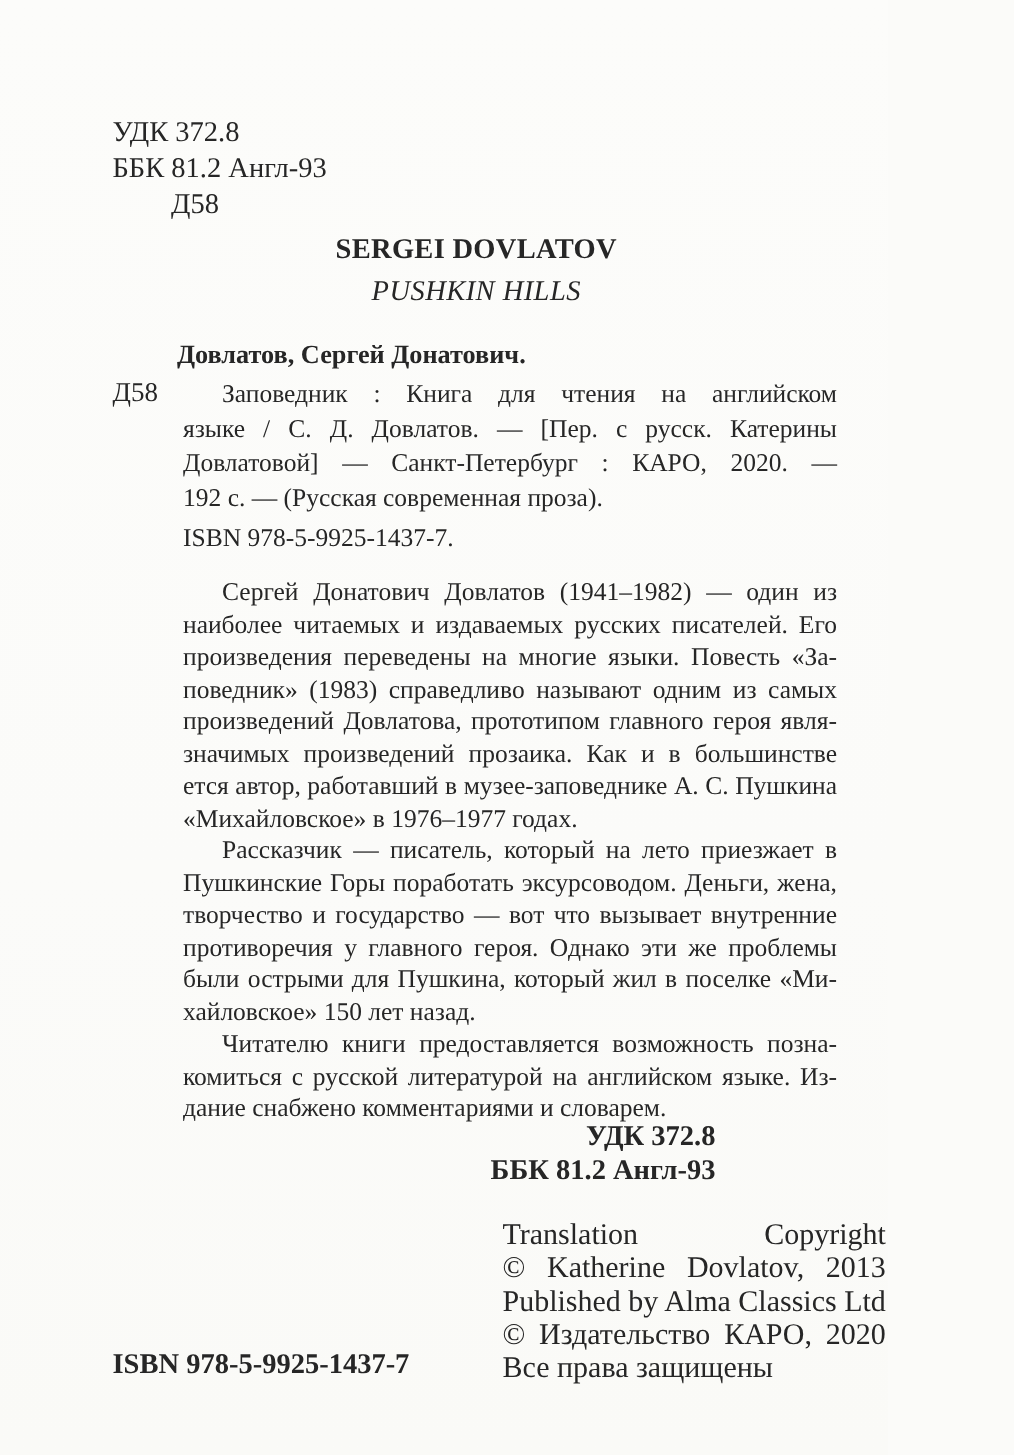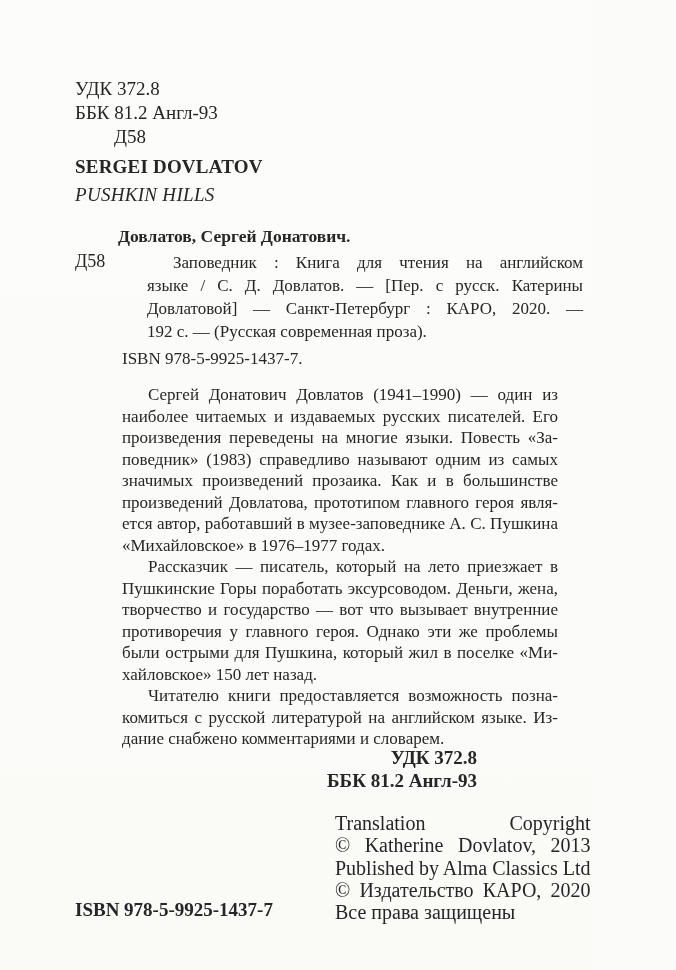--- a/index.html
+++ b/index.html
@@ -15,29 +15,29 @@
     background: linear-gradient(180deg, #fcfcfa 0%, #fbfbf9 60%, #fafaf7 100%);
     overflow: hidden;
   }
   .abs { position: absolute; }
 
   
   .top-codes { left: 75px; top: 77px; font-size: 19px; line-height: 24px; }
   .top-codes .sign { padding-left: 39px; }
 
   
-  .title-block { left: 75px; top: 155px; width: 485px; }
+  .title-block { left: 75px; top: 155px; width: 485px; text-align: center; }
   .title-block .latin-author { font-weight: bold; font-size: 19px; line-height: 24px; letter-spacing: 0.2px; }
   .title-block .latin-title { font-style: italic; font-size: 19px; line-height: 24px; margin-top: 4px; letter-spacing: 0.3px; }
 
   
   .author-heading { left: 118px; top: 226px; font-size: 17.5px; font-weight: bold; }
   .card { left: 75px; top: 251px; width: 483px; }
   .card-sign { position: absolute; left: 0; top: 0; font-size: 18px; }
-  .card-text { margin-left: 72px; width: 436px; font-size: 17px; line-height: 23px; }
+  .card-text { margin-left: 47px; width: 436px; font-size: 17px; line-height: 23px; }
   .card-isbn { left: 122px; top: 349px; font-size: 17px; }
 
   
   .annotation { left: 122px; top: 384px; width: 436px; font-size: 17px; line-height: 21.5px; }
 
   .tline { min-height: 1em; }
   .just { text-align: justify; text-align-last: justify; }
   .findent { text-indent: 26px; }
 
   
@@ -74,26 +74,26 @@
         <div class="tline just">языке / С. Д. Довлатов. — [Пер. с русск. Катерины</div>
         <div class="tline just">Довлатовой] — Санкт-Петербург : КАРО, 2020. —</div>
         <div class="tline">192 с. — (Русская современная проза).</div>
       </div>
   </div>
 
   <div class="abs card-isbn">ISBN 978-5-9925-1437-7.</div>
 
   <div class="abs annotation">
     <div>
-        <div class="tline just findent">Сергей Донатович Довлатов (1941–1990) — один из</div>
+        <div class="tline just findent">Сергей Донатович Довлатов (1941–1982) — один из</div>
         <div class="tline just">наиболее читаемых и издаваемых русских писателей. Его</div>
         <div class="tline just">произведения переведены на многие языки. Повесть «За-</div>
         <div class="tline just">поведник» (1983) справедливо называют одним из самых</div>
+        <div class="tline just">произведений Довлатова, прототипом главного героя явля-</div>
         <div class="tline just">значимых произведений прозаика. Как и в большинстве</div>
-        <div class="tline just">произведений Довлатова, прототипом главного героя явля-</div>
         <div class="tline just">ется автор, работавший в музее-заповеднике А. С. Пушкина</div>
         <div class="tline">«Михайловское» в 1976–1977 годах.</div>
       </div>
     <div>
         <div class="tline just findent">Рассказчик — писатель, который на лето приезжает в</div>
         <div class="tline just">Пушкинские Горы поработать эксурсоводом. Деньги, жена,</div>
         <div class="tline just">творчество и государство — вот что вызывает внутренние</div>
         <div class="tline just">противоречия у главного героя. Однако эти же проблемы</div>
         <div class="tline just">были острыми для Пушкина, который жил в поселке «Ми-</div>
         <div class="tline">хайловское» 150 лет назад.</div>

